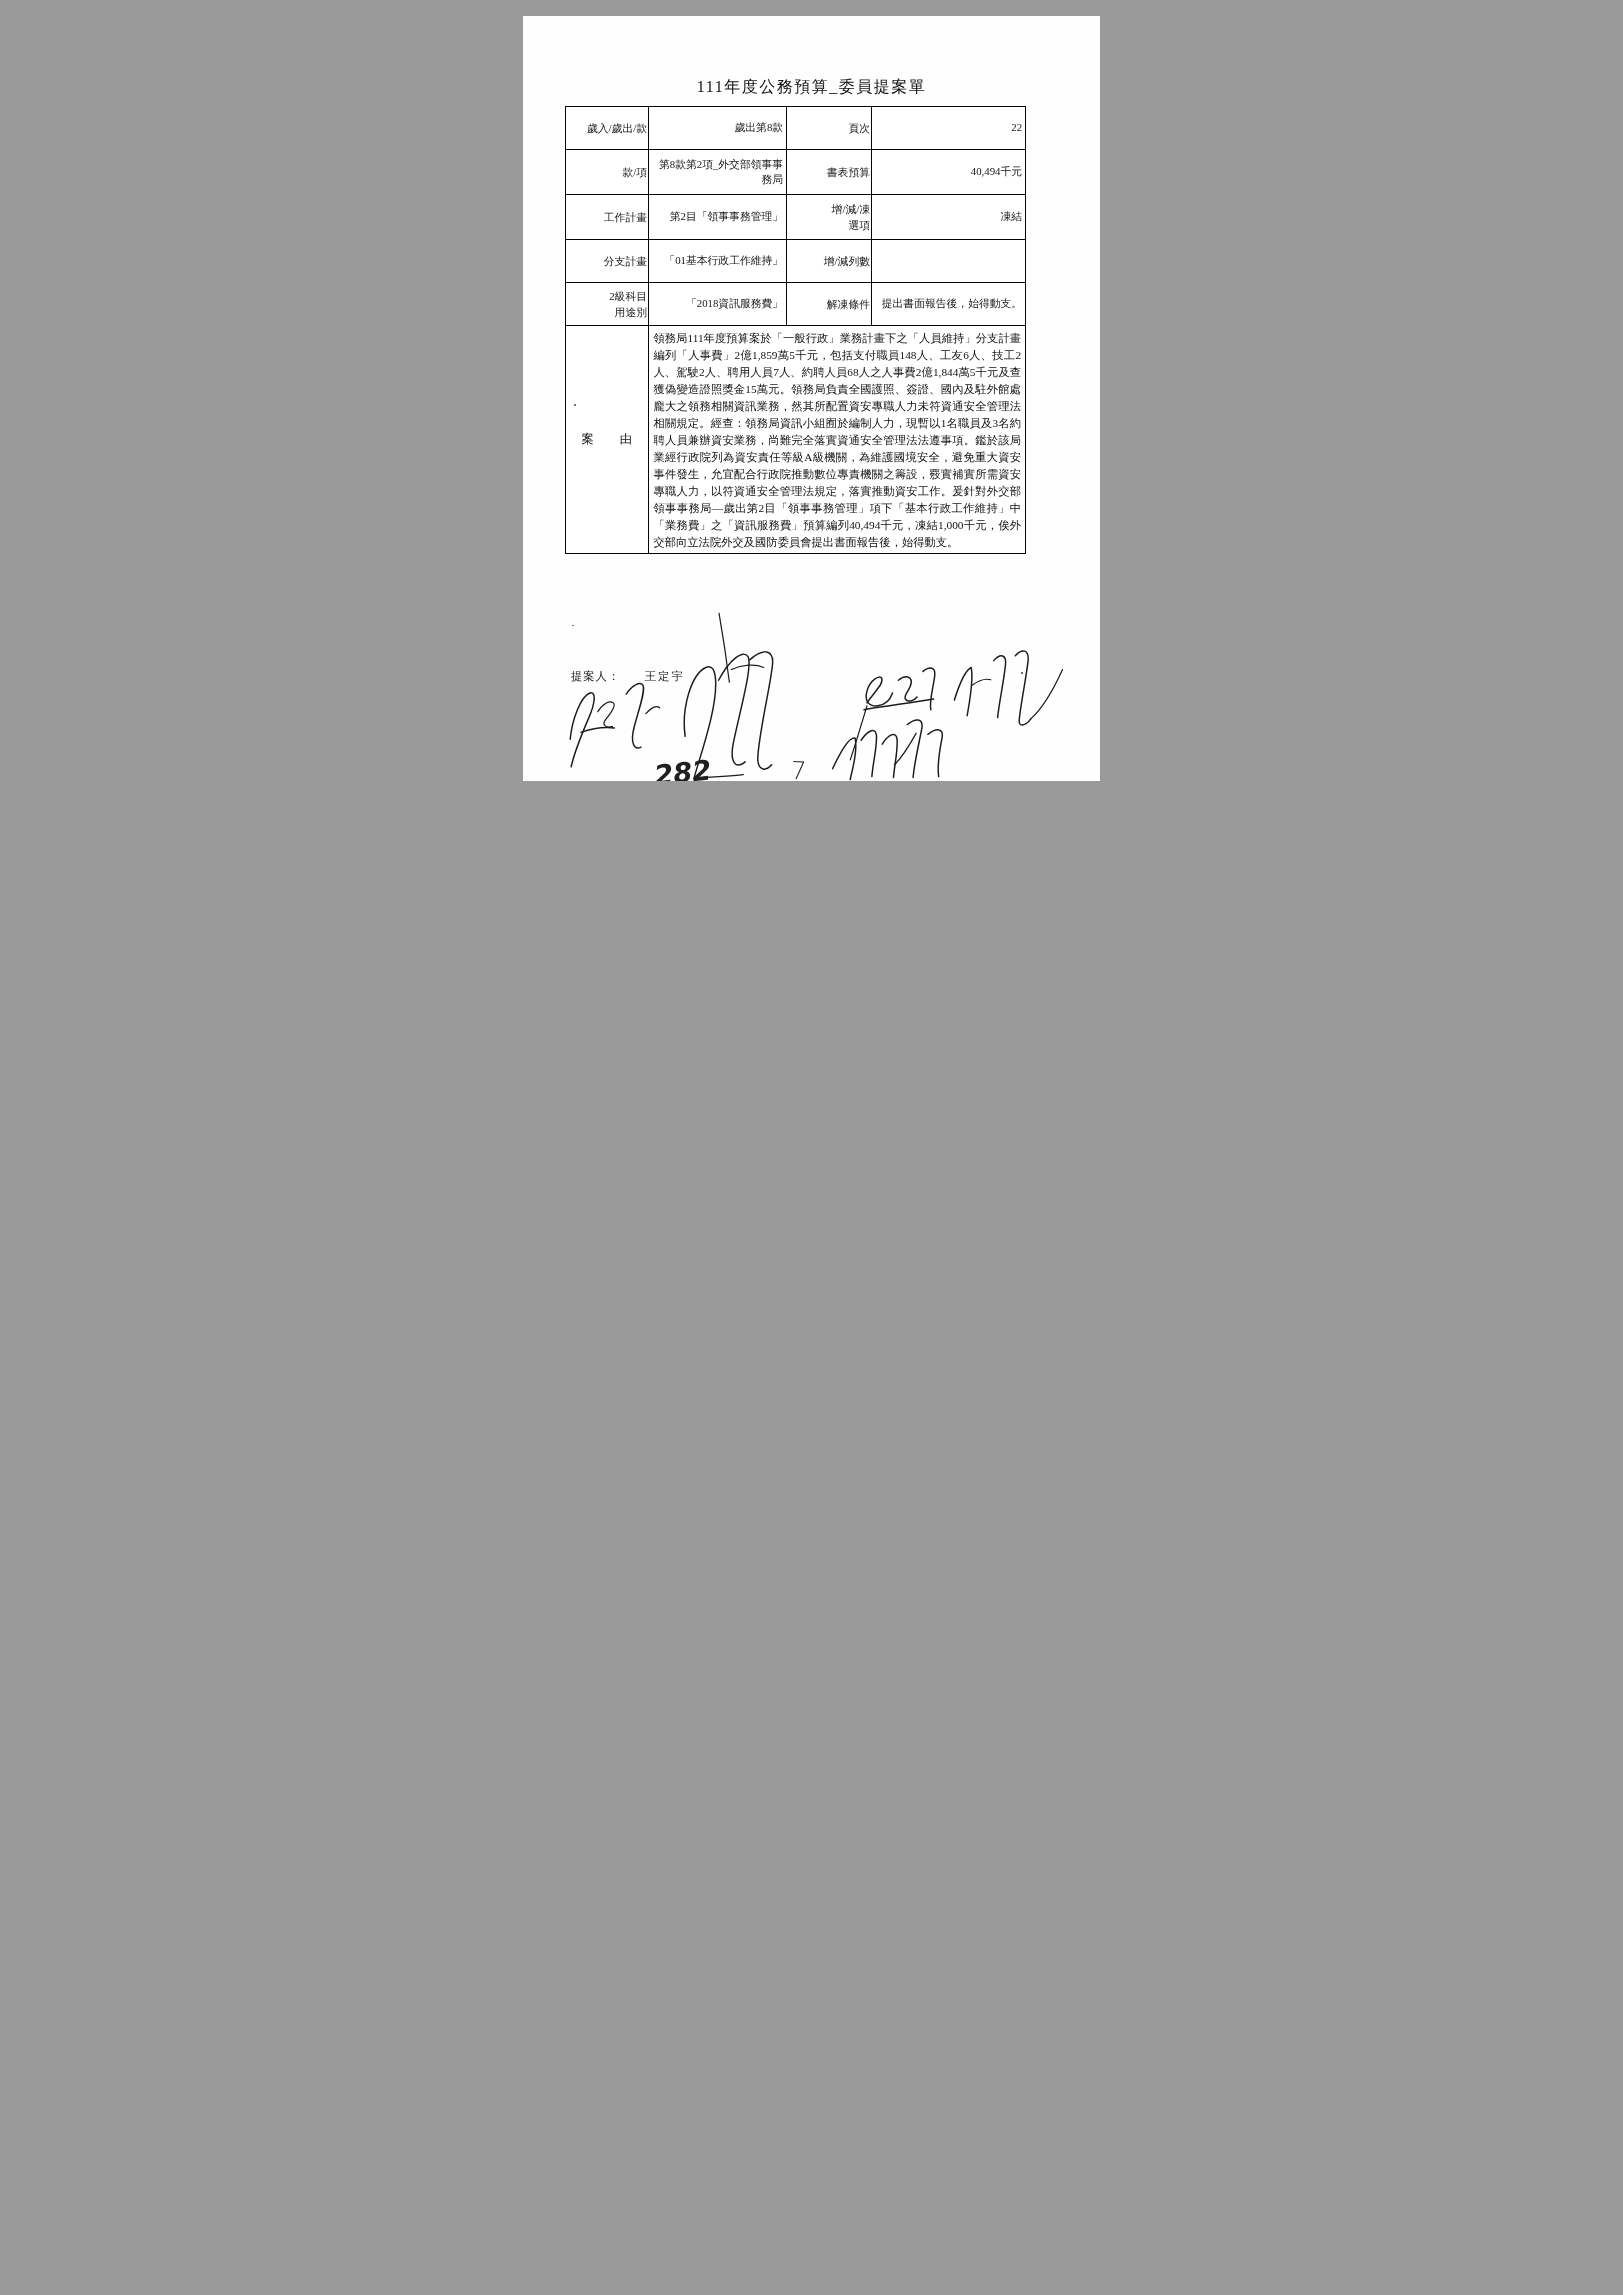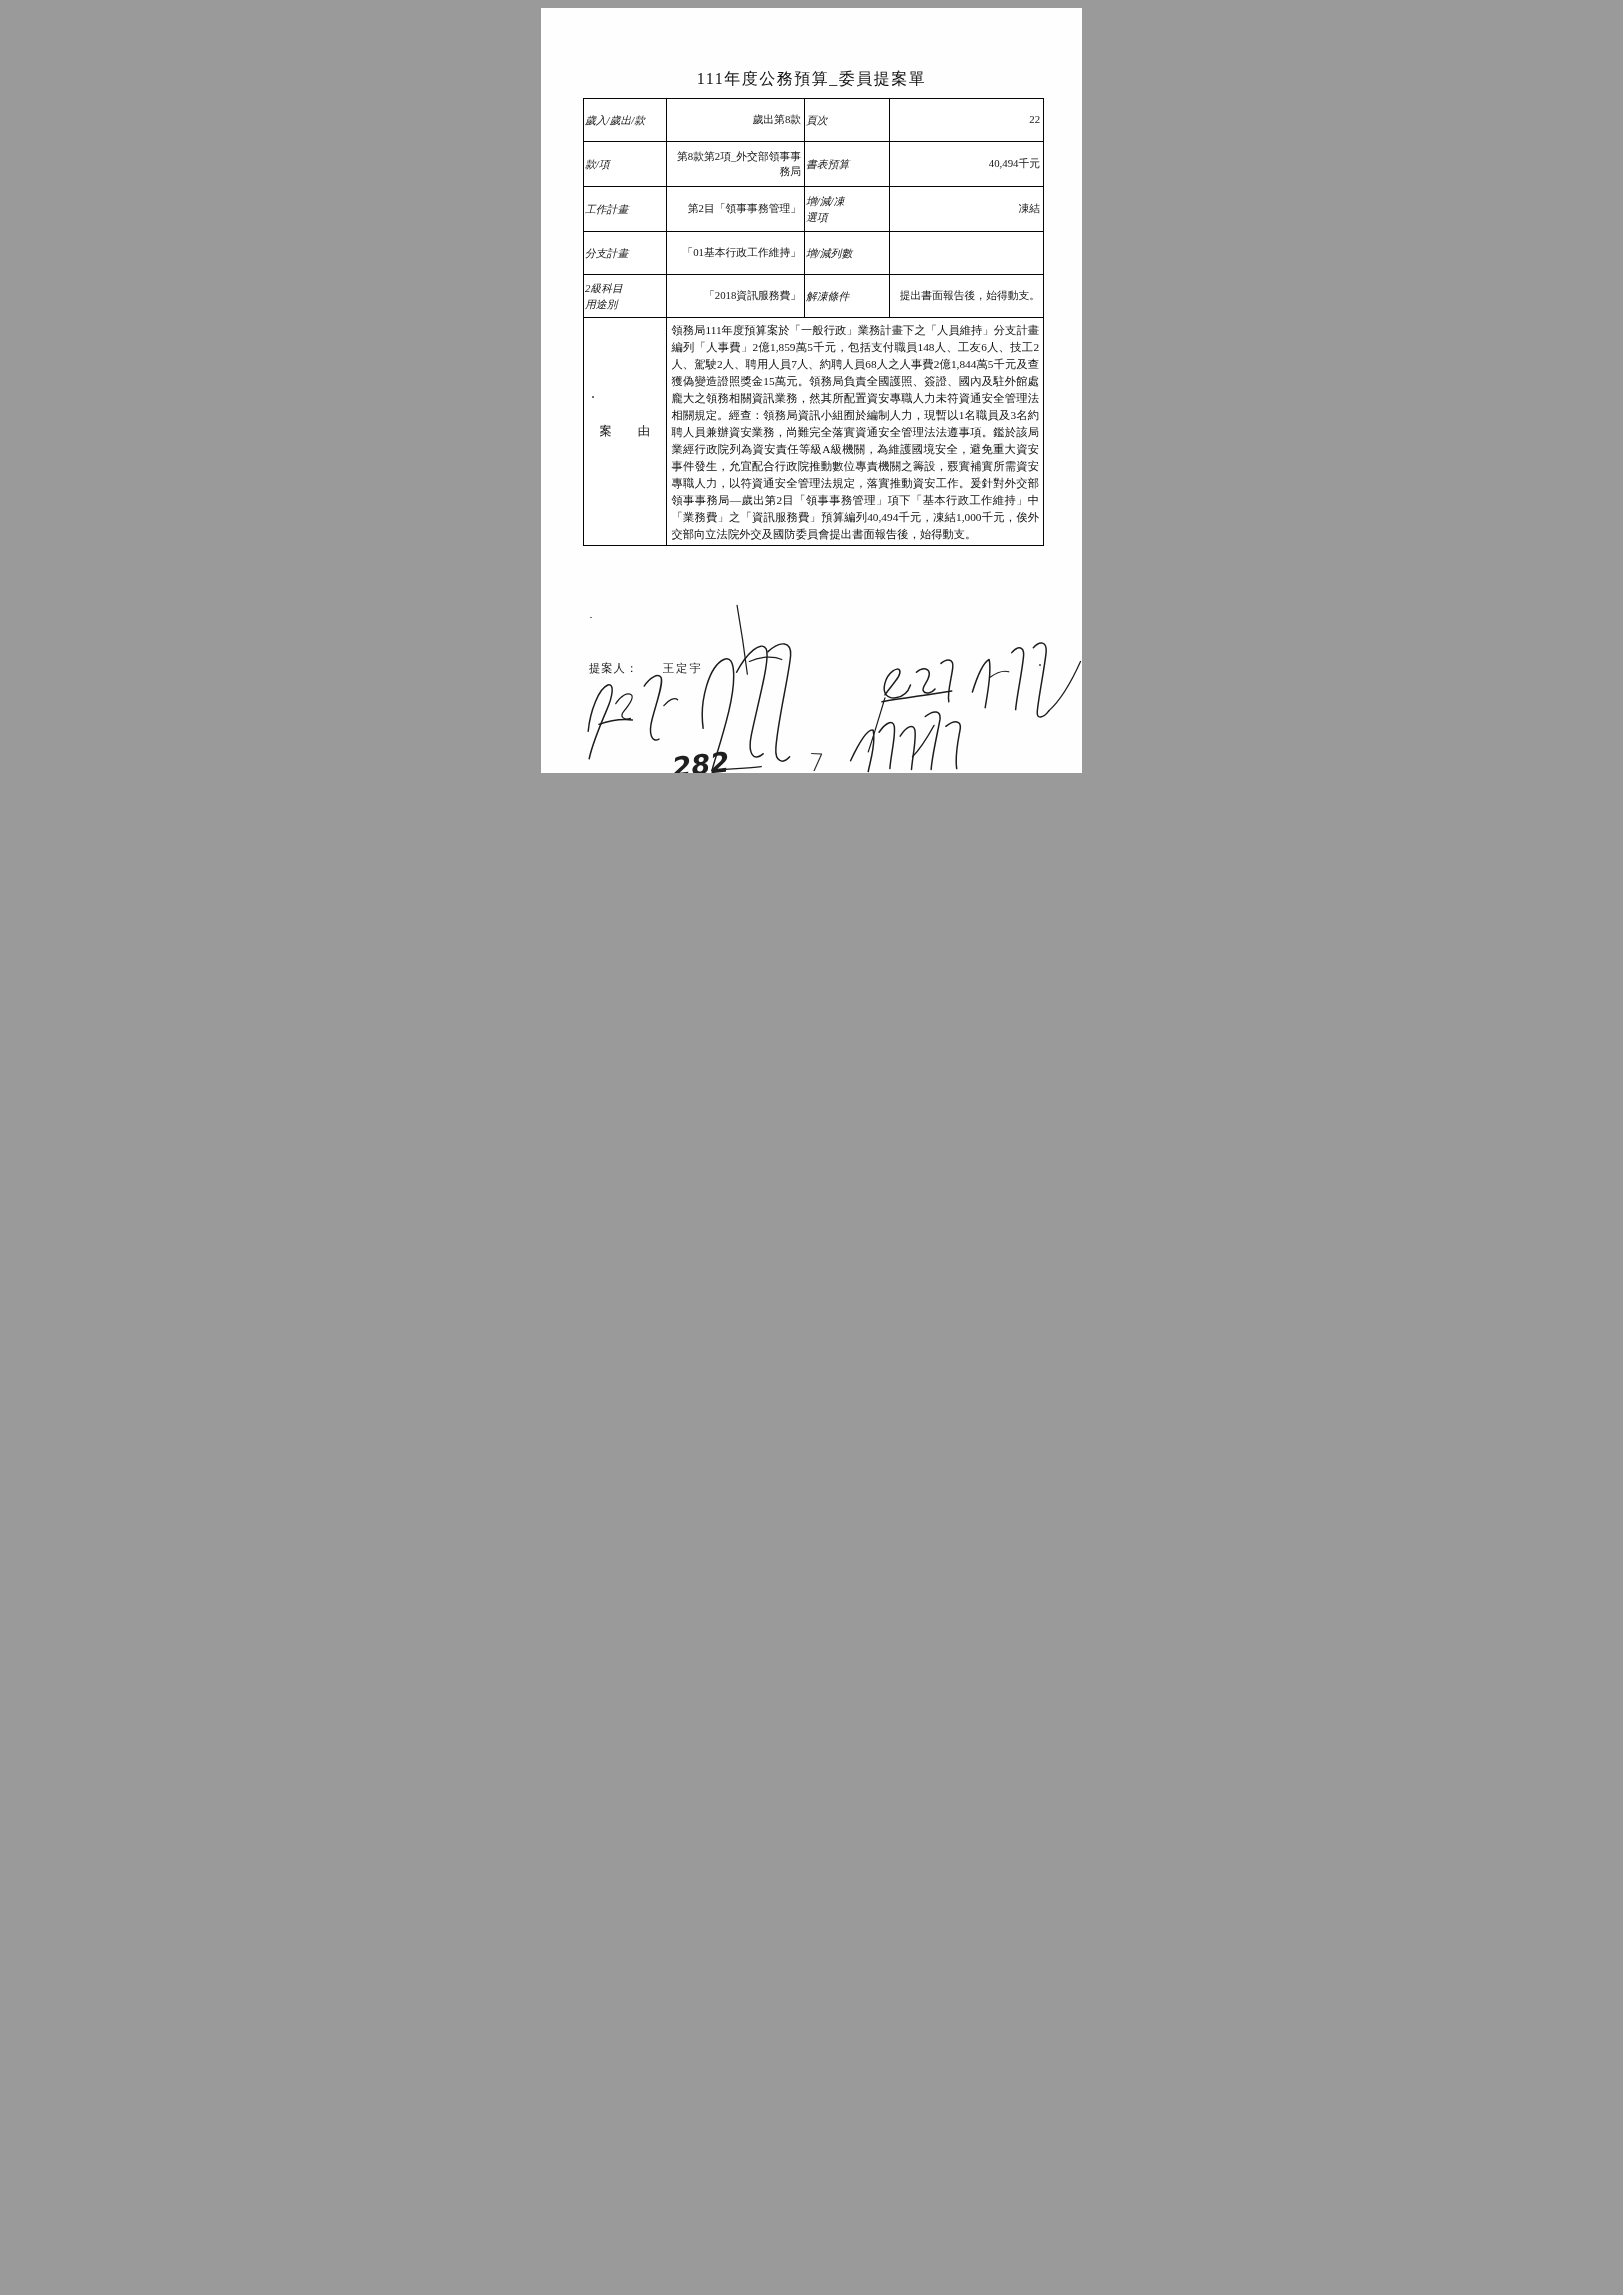--- a/index.html
+++ b/index.html
@@ -1,47 +1,47 @@
 <!DOCTYPE html>
 <html style="font-size:7.9px"><head>
 <meta charset="utf-8">
 <style>
   html,body{margin:0;padding:0;background:#9a9a9a;}
   .page{
     position:relative;
     width:541px;height:765px;
-    margin:8px auto;
+    margin:16px auto;
     background:#fefefe;
     font-family:"Liberation Serif","DejaVu Serif",serif;
     color:#0e0e0e;
     overflow:hidden;
+    padding-left:36px;
   }
   .title{
     position:absolute;top:61px;left:0;width:100%;
     text-align:center;
     font-size:16px;letter-spacing:1.5px;font-weight:500;
     color:#111;
   }
   table.budget{
     position:absolute;left:42px;top:90px;
     width:459px;table-layout:fixed;
     border-collapse:collapse;
     background:#fff;
   }
   table.budget td{
     border:1px solid #050505;
     border-top-width:1.5px;border-bottom-width:1.5px;
     overflow:hidden;
   }
   td.lbl{
-    text-align:left;vertical-align:middle;
+    text-align:right;vertical-align:middle;
     font-size:10.8px;line-height:1.5;
     white-space:pre-line;padding:1px;
     color:#151515;
-    font-style:italic;
   }
   td.val{
     text-align:right;vertical-align:middle;
     font-size:10.8px;line-height:1.4;
     padding:1px 2.9px;color:#151515;
   }
   td.case-lbl{
     text-align:center;vertical-align:middle;
     font-size:12.3px;white-space:pre;letter-spacing:0.5px;
     color:#151515;

